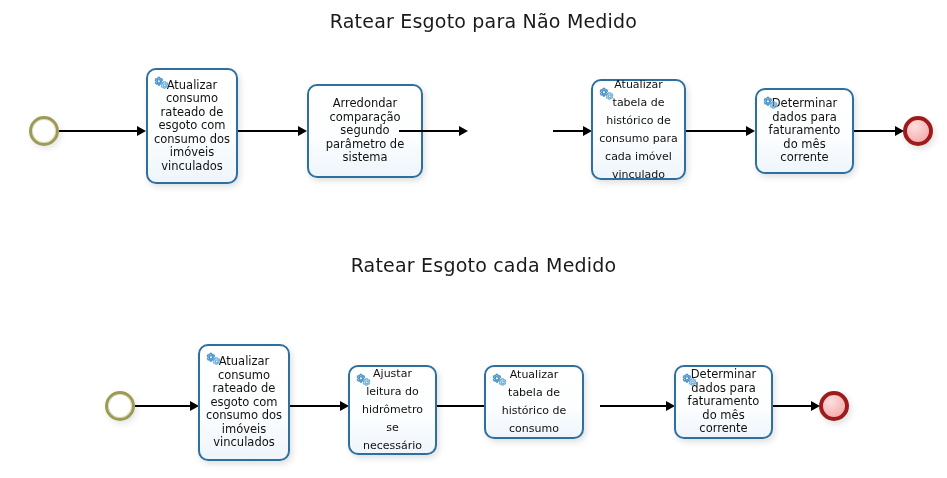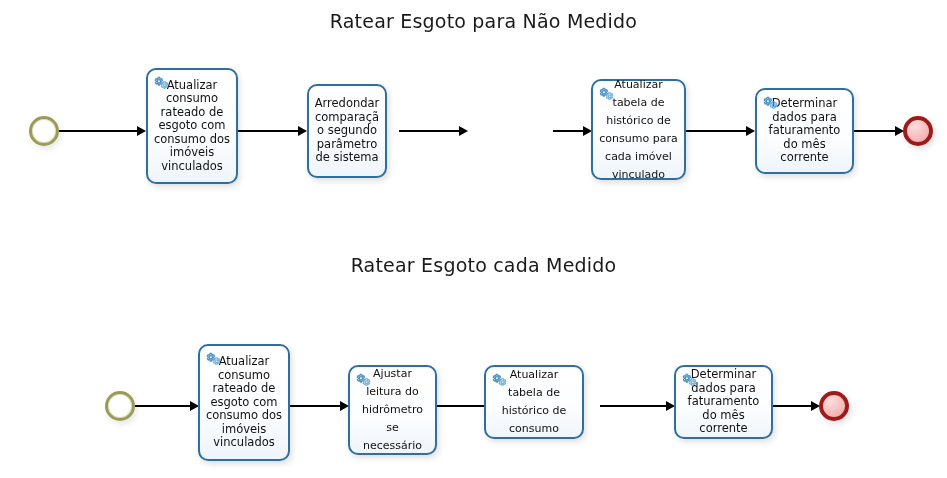--- a/index.html
+++ b/index.html
@@ -130,21 +130,21 @@
         <path d="M15.6 8.6l.6 1.6 1.7-.3.7 1.5-1.2 1.3 1.1 1.3-.8 1.4-1.7-.4-.7 1.6h-1.6l-.7-1.6-1.7.4-.8-1.4 1.1-1.3-1.2-1.3.7-1.5 1.7.3.6-1.6z"></path>
         <circle cx="14.9" cy="12.9" r="1.7"></circle>
       </g>
     </svg>
     <div class="task-text">Atualizar consumo rateado de esgoto com consumo dos imóveis vinculados</div>
   </div>
 
   <div class="connector" style="left:238px; top:130px; width:62px;"></div>
   <div class="arrowhead" style="left:298px; top:126px;"></div>
 
-  <div class="task" style="left:307px; top:84px; width:80px; height:94px;">
+  <div class="task" style="left:307px; top:84px; width:116px; height:94px;">
     <div class="task-text">Arredondar comparação segundo parâmetro de sistema</div>
   </div>
 
   <div class="connector" style="left:399px; top:130px; width:62px;"></div>
   <div class="arrowhead" style="left:459px; top:126px;"></div>
 
 
   <div class="connector" style="left:553px; top:130px; width:32px;"></div>
   <div class="arrowhead" style="left:583px; top:126px;"></div>
 

